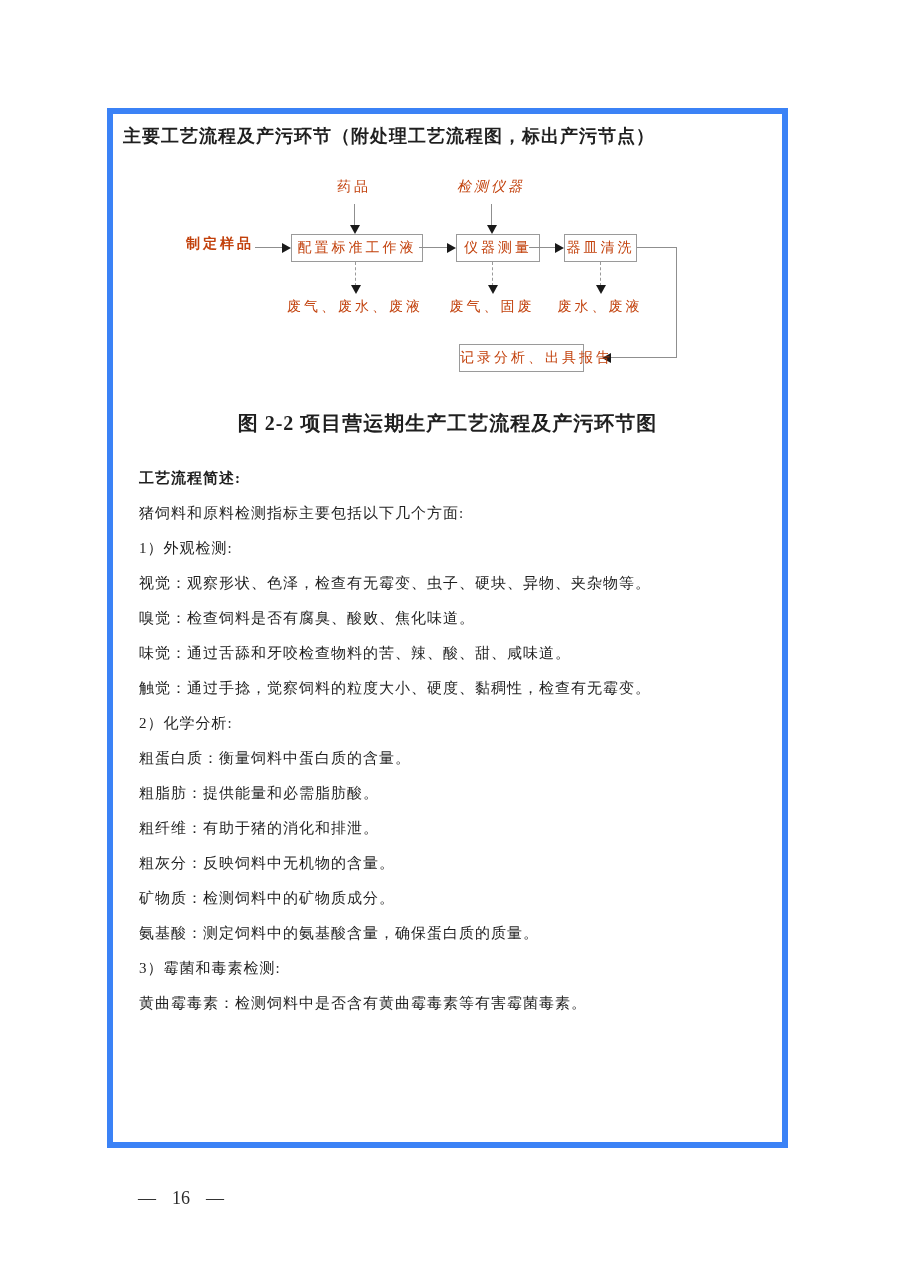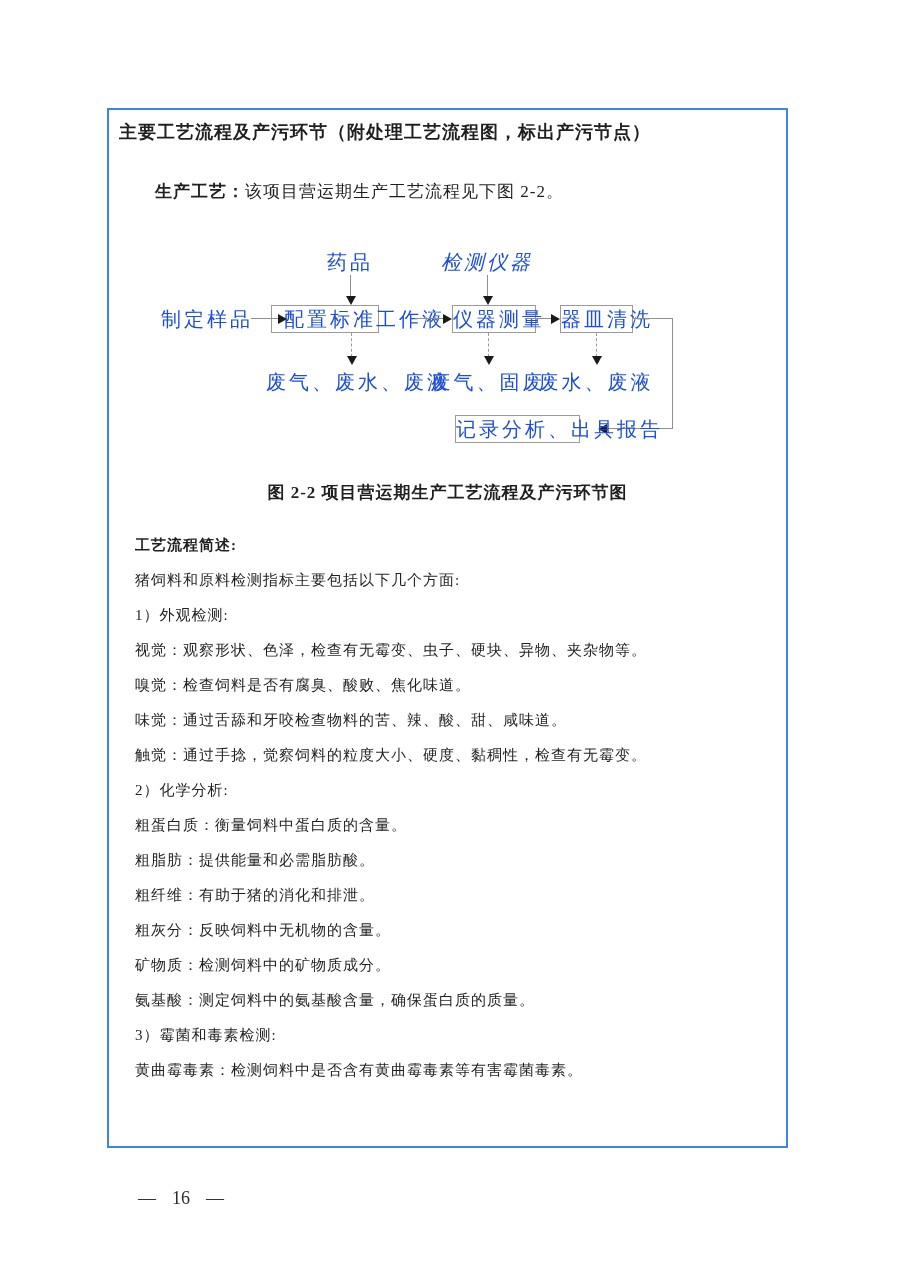--- a/index.html
+++ b/index.html
@@ -8,44 +8,44 @@
     width:900px;height:1270px;
     background:#ffffff;
     font-family:"Liberation Serif","DejaVu Serif",serif;
     color:#1f1f1f;
     overflow:hidden;
   }
   .panel{
     position:absolute;
     left:107px;top:108px;
     width:681px;height:1040px;
-    border:2px solid #3b82f6;
+    border:6px solid #3b82f6;
     box-sizing:border-box;
     padding:10px 10px 0 10px;
   }
   .panel-title{
     font-weight:bold;
     font-size:18px;
     letter-spacing:1px;
     line-height:24px;
   }
   .intro-line{
     margin-top:36px;
     margin-left:36px;
     font-size:17px;
     letter-spacing:1px;
   }
   .intro-label{font-weight:bold;}
   
   .diagram{
     position:relative;
-    margin-top:42px;
+    margin-top:26px;
     height:206px;
-    color:#1d4ed8;
-    font-size:20px;
+    color:#c2410c;
+    font-size:14px;
     letter-spacing:3px;
   }
   .dg-label{position:absolute;text-align:center;white-space:nowrap;}
   .dg-box{
     position:absolute;
     box-sizing:border-box;
     border:1px solid #9a9a9a;
     height:28px;line-height:26px;
     text-align:center;white-space:nowrap;
     background:#fff;
@@ -60,21 +60,21 @@
     border-top:5px solid transparent;border-bottom:5px solid transparent;
     border-left:9px solid #1a1a1a;}
   .arr-left{position:absolute;width:0;height:0;
     border-top:5px solid transparent;border-bottom:5px solid transparent;
     border-right:9px solid #1a1a1a;}
   
   .figure-caption{
     margin-top:30px;
     text-align:center;
     font-weight:bold;
-    font-size:17px;
+    font-size:20px;
     letter-spacing:1px;
   }
   .body-text{
     margin-top:30px;
     margin-left:16px;
     font-size:15px;
     letter-spacing:1px;
   }
   .body-heading{
     font-weight:bold;
@@ -97,37 +97,34 @@
 </style>
 </head>
 <body>
 
 <div class="page">
 
   <div class="panel">
 
     <div class="panel-title">主要工艺流程及产污环节（附处理工艺流程图，标出产污节点）</div>
 
-    <div class="intro-line">
-      <span class="intro-label">生产工艺：</span><span>该项目营运期生产工艺流程见下图 2-2。</span>
-    </div>
 
     <div class="diagram">
 
       <div class="dg-label" style="left:191px;top:4px;width:80px;">药品</div>
       <div class="dg-label" style="left:308px;top:4px;width:120px;font-style:italic;">检测仪器</div>
 
       <div class="vline" style="left:231px;top:30px;height:22px;"></div>
       <div class="arr-down" style="left:227px;top:51px;"></div>
       <div class="vline" style="left:368px;top:30px;height:22px;"></div>
       <div class="arr-down" style="left:364px;top:51px;"></div>
 
-      <div class="dg-label" style="left:42px;top:61px;width:78px;">制定样品</div>
+      <div class="dg-label" style="left:58px;top:61px;width:78px;font-weight:bold;">制定样品</div>
 
-      <div class="dg-box" style="left:152px;top:60px;width:108px;padding-left:12px;">配置标准工作液</div>
+      <div class="dg-box" style="left:168px;top:60px;width:132px;">配置标准工作液</div>
       <div class="dg-box" style="left:333px;top:60px;width:84px;">仪器测量</div>
       <div class="dg-box" style="left:441px;top:60px;width:73px;">器皿清洗</div>
 
       <div class="hline" style="left:132px;top:73px;width:29px;"></div>
       <div class="arr-right" style="left:159px;top:69px;"></div>
       <div class="hline" style="left:296px;top:73px;width:30px;"></div>
       <div class="arr-right" style="left:324px;top:69px;"></div>
       <div class="hline" style="left:406px;top:73px;width:28px;"></div>
       <div class="arr-right" style="left:432px;top:69px;"></div>
 

